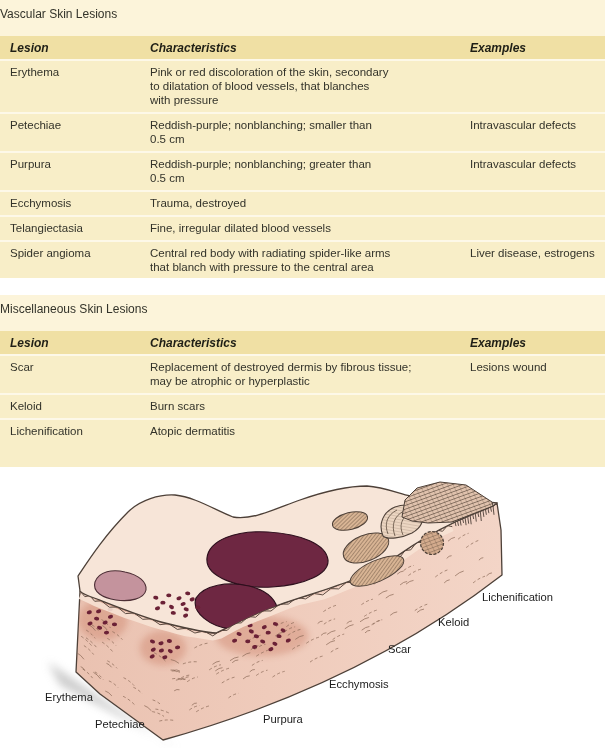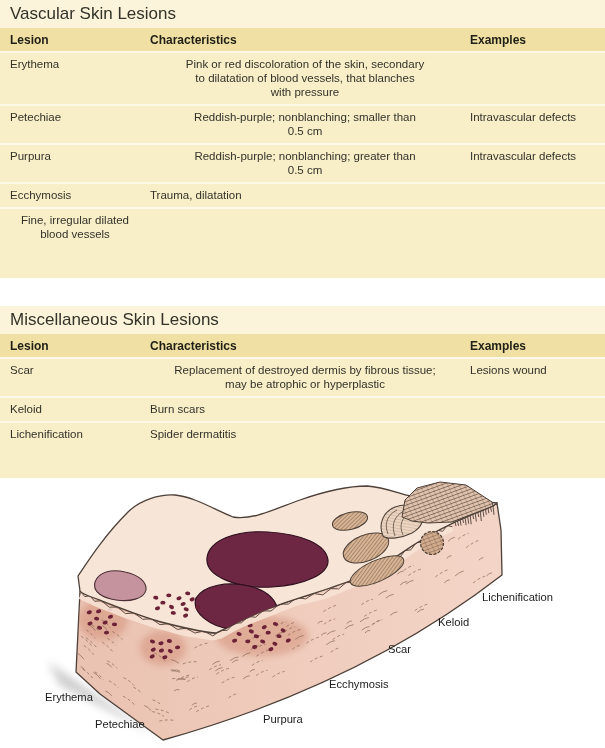--- a/index.html
+++ b/index.html
@@ -2,34 +2,34 @@
 <html style="--table-title-bg: #fcf4da; --table-header-bg: #f0e0a4; --table-row-bg: #f8eec8; --row-sep: #fdf8e8; --text: #33332a; --header-text: #1f1f16; --top-face: #f7e5d8; --front-face: #eec9b9; --front-face-right: #f3d5c7; --outline: #4d4038; --purpura: #6e2742; --erythema: #c4939d; --petechiae: #6b2136; --scar: #d8b494; --scar-hatch: #5b4636; --keloid: #ecd6c2; --lichen-hatch: #3d2f25; --texture: #8c6a58; --halo: #c97b63; --shadow: #bfbfbf; --label-text: #1c1c1c;"><head>
 <meta charset="utf-8">
 <style>
   html,body{margin:0;padding:0;background:#ffffff;}
   #page{position:relative;width:605px;height:748px;background:#fff;overflow:hidden;
         font-family:"Liberation Sans", sans-serif;}
 
   
   .table-block{position:absolute;left:0;width:605px;background:var(--table-row-bg);overflow:hidden;}
   #table1{top:0;height:278px;}
-  #table2{top:306px;height:172px;}
-  .t-title{height:28px;line-height:28px;padding-left:10px;font-size:17px;
+  #table2{top:295px;height:172px;}
+  .t-title{height:36px;line-height:28px;padding-left:0;font-size:12px;
            background:var(--table-title-bg);color:var(--text);}
   .t-header{display:grid;grid-template-columns:140px 320px 145px;height:23px;
             align-items:center;background:var(--table-header-bg);
             font-weight:bold;font-size:12px;color:var(--header-text);}
-  .t-header > div{padding-left:10px;}
+  .t-header > div{padding-left:10px;font-style:italic;}
   .t-rows{border-top:2px solid var(--row-sep);}
   .t-row{display:grid;grid-template-columns:140px 320px 145px;
          font-size:11.5px;line-height:14px;color:var(--text);
          padding:4px 0 5px 0;}
   .t-row + .t-row{border-top:2px solid var(--row-sep);}
   .t-row > div{padding-left:10px;}
-  .cell-chars{white-space:pre-line;text-align:center;}
+  .cell-chars{white-space:pre-line;}
 
   
   #illus{position:absolute;left:0;top:470px;}
   .top-face{fill:var(--top-face);stroke:var(--outline);stroke-width:1.3;stroke-linejoin:round;}
   .front-face{fill:url(#faceGrad);stroke:var(--outline);stroke-width:1.3;stroke-linejoin:round;}
   .purpura{fill:var(--purpura);stroke:#2d0f1d;stroke-width:1.2;}
   .erythema{fill:var(--erythema);stroke:#4c2e35;stroke-width:1.1;}
   .dot{fill:var(--petechiae);}
   .halo{fill:var(--halo);opacity:.38;}
   .scar{fill:var(--scar);stroke:var(--outline);stroke-width:1;}
@@ -75,24 +75,31 @@
           <div class="cell-examples">Intravascular defects</div>
         </div>
         <div class="t-row">
           <div class="cell-lesion">Purpura</div>
           <div class="cell-chars">Reddish-purple; nonblanching; greater than
 0.5 cm</div>
           <div class="cell-examples">Intravascular defects</div>
         </div>
         <div class="t-row">
           <div class="cell-lesion">Ecchymosis</div>
-          <div class="cell-examples">Trauma, dilatation</div>
-        </div>
-        <div class="t-row">
+          <div class="cell-examples">Trauma, destroyed</div>
+        </div>
+        <div class="t-row">
+          <div class="cell-lesion">Telangiectasia</div>
           <div class="cell-chars">Fine, irregular dilated blood vessels</div>
+        </div>
+        <div class="t-row">
+          <div class="cell-lesion">Spider angioma</div>
+          <div class="cell-chars">Central red body with radiating spider-like arms
+that blanch with pressure to the central area</div>
+          <div class="cell-examples">Liver disease, estrogens</div>
         </div>
       </div>
   </div>
 
   <div class="table-block" id="table2">
     <div class="t-title">Miscellaneous Skin Lesions</div>
     <div class="t-header">
       <div>Lesion</div>
       <div>Characteristics</div>
       <div>Examples</div>
@@ -103,21 +110,21 @@
           <div class="cell-chars">Replacement of destroyed dermis by fibrous tissue;
 may be atrophic or hyperplastic</div>
           <div class="cell-examples">Lesions wound</div>
         </div>
         <div class="t-row">
           <div class="cell-lesion">Keloid</div>
           <div class="cell-examples">Burn scars</div>
         </div>
         <div class="t-row">
           <div class="cell-lesion">Lichenification</div>
-          <div class="cell-examples">Spider dermatitis</div>
+          <div class="cell-examples">Atopic dermatitis</div>
         </div>
       </div>
   </div>
 
   <svg id="illus" width="605" height="278" viewBox="0 0 605 278">
     <defs>
       <linearGradient id="faceGrad" x1="0" y1="0" x2="1" y2="0">
         <stop offset="0" stop-color="#eac2b1"></stop>
         <stop offset="0.45" stop-color="#efcbbb"></stop>
         <stop offset="1" stop-color="#f3d5c7"></stop>

